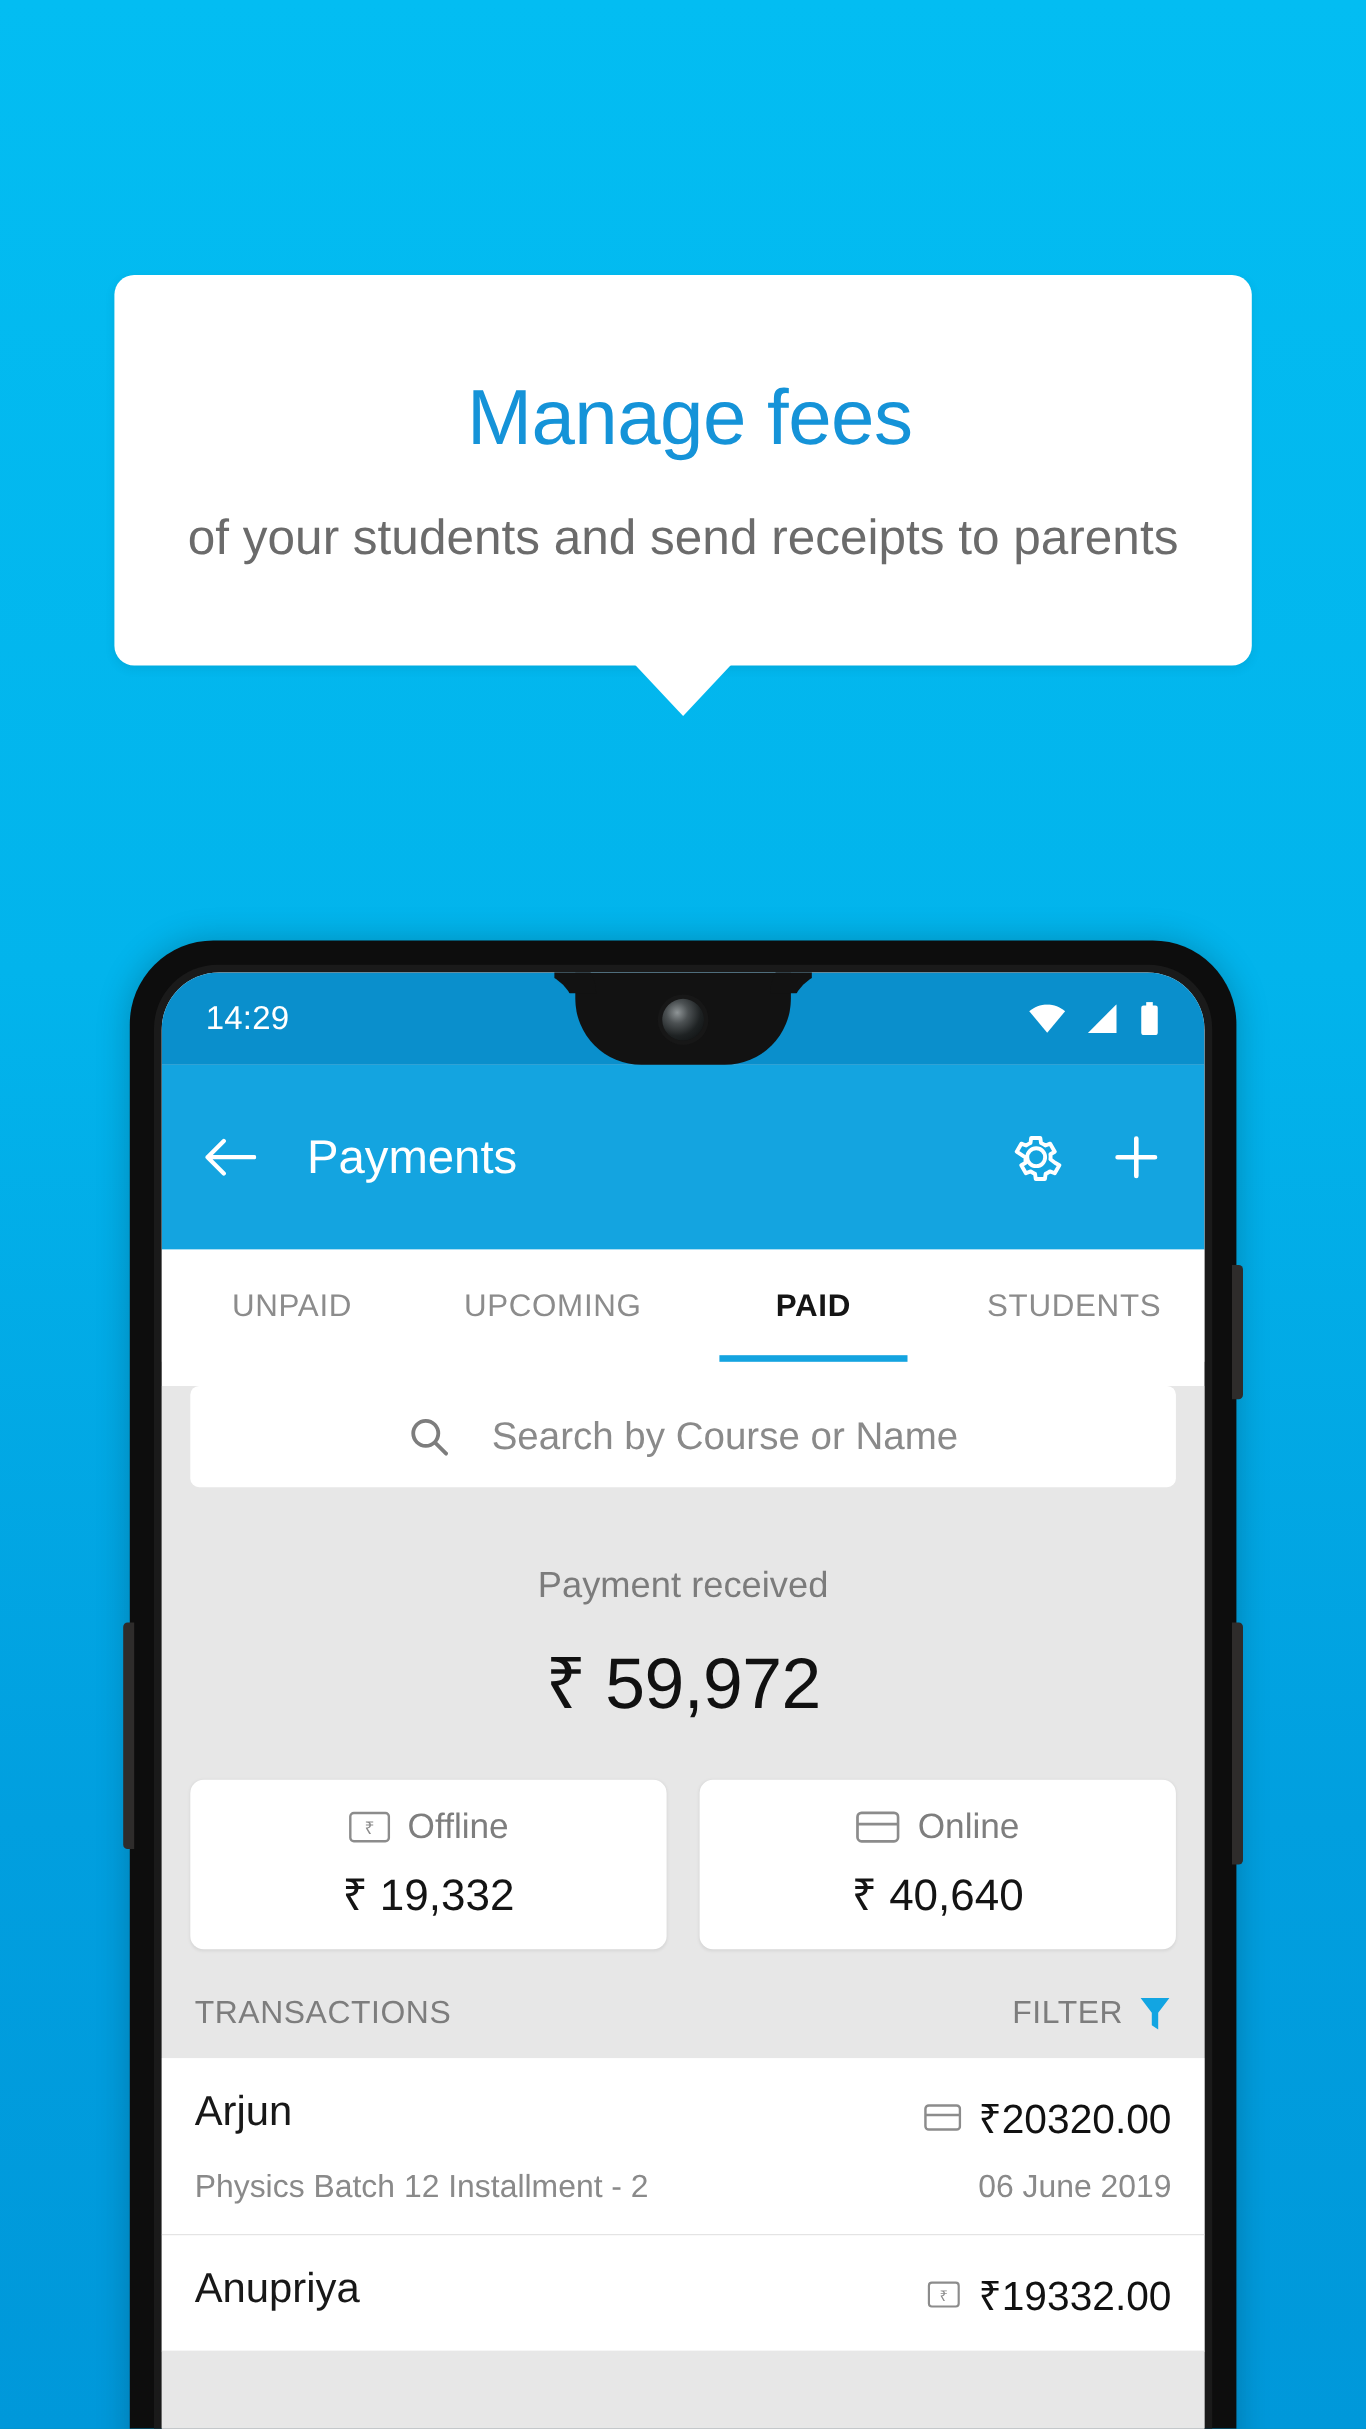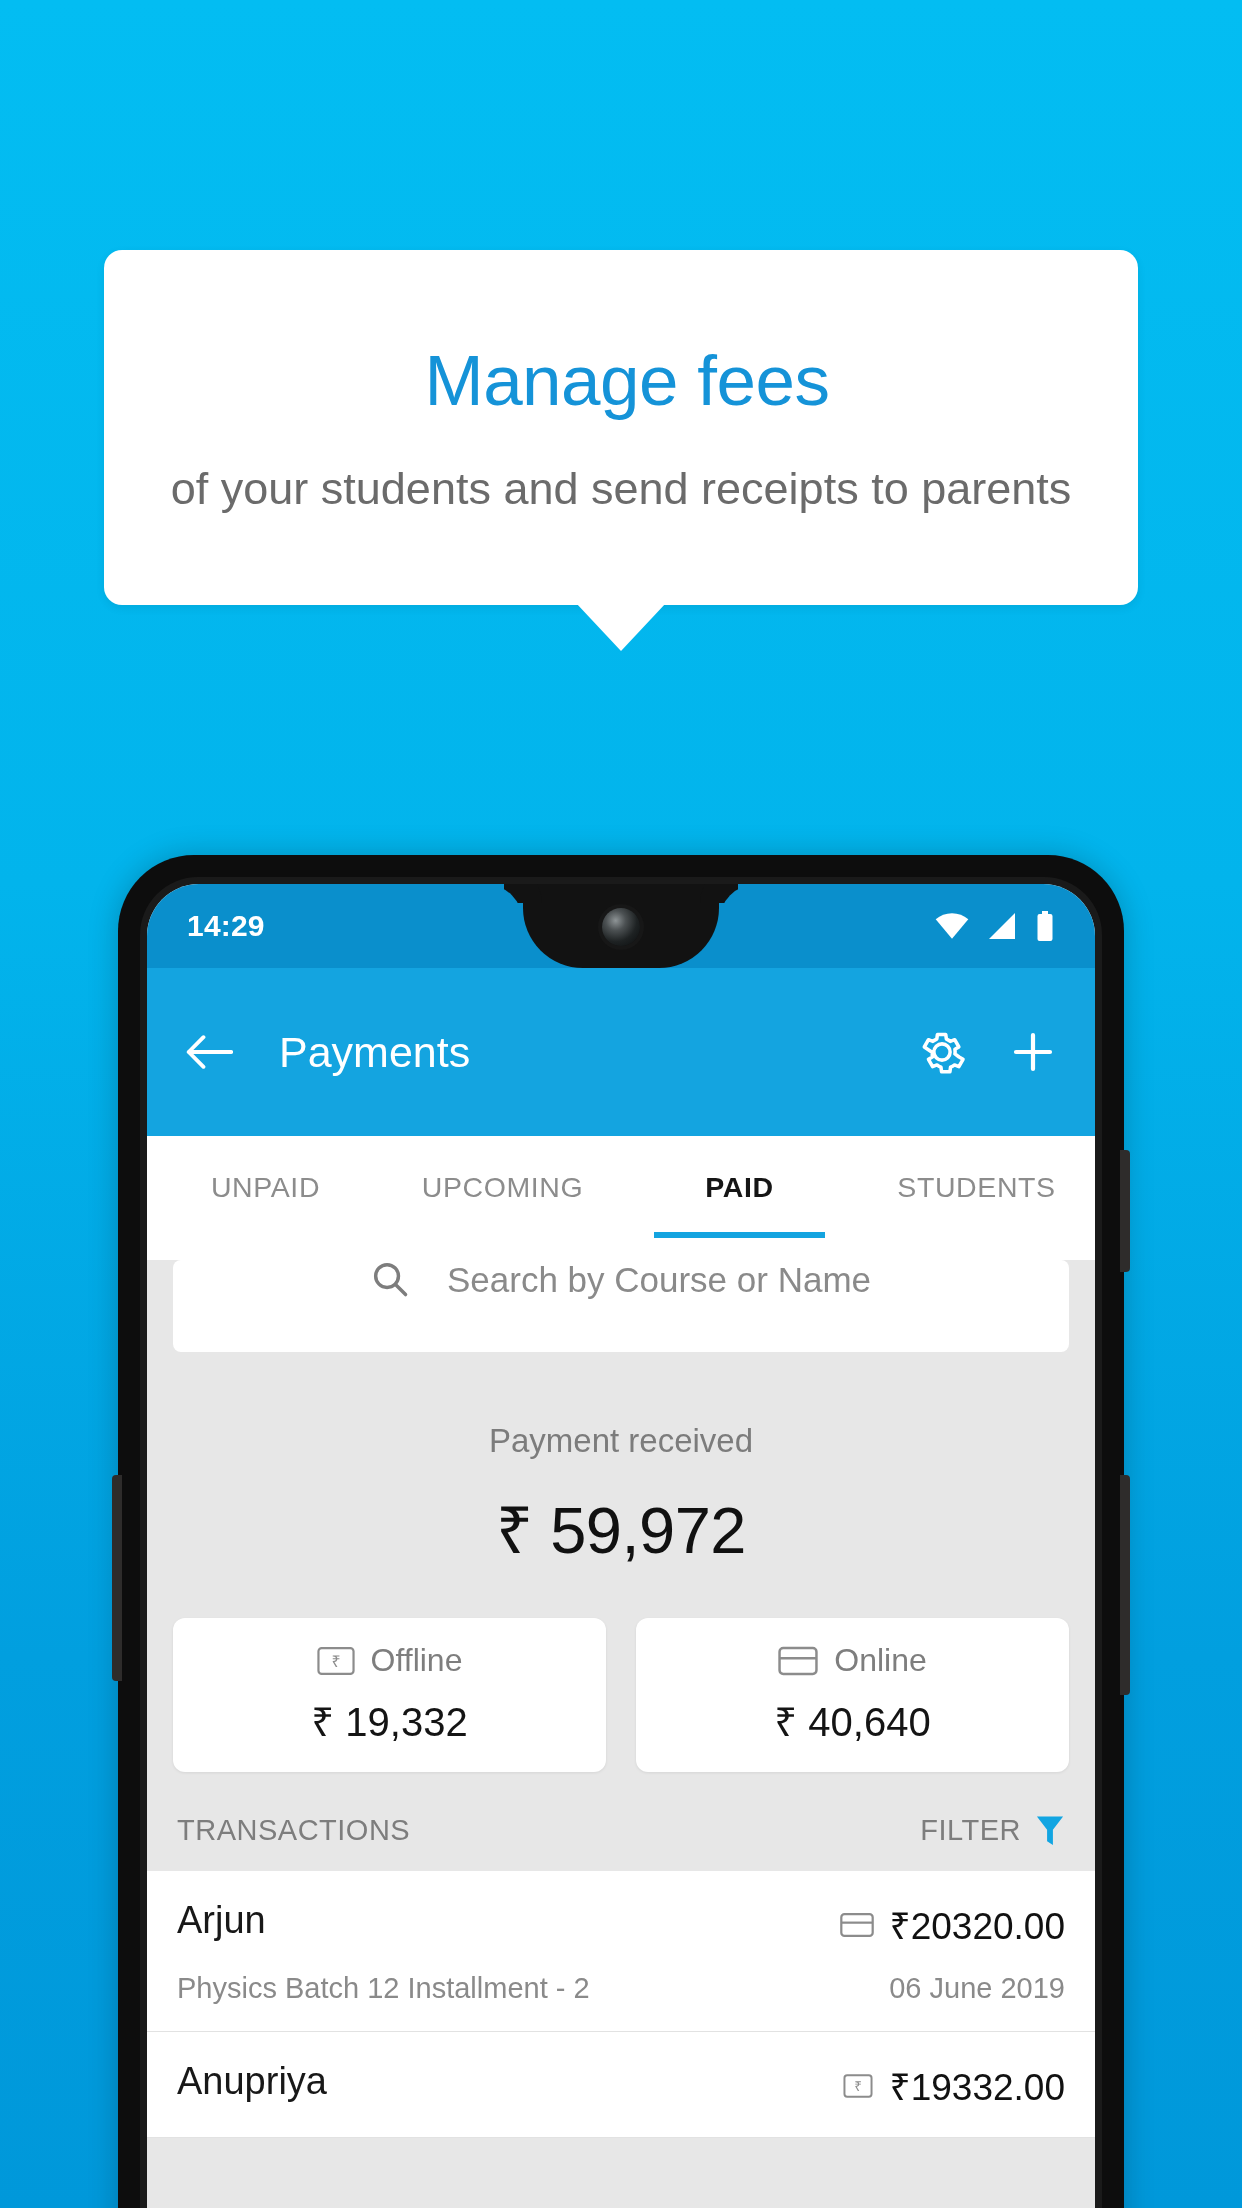--- a/index.html
+++ b/index.html
@@ -154,21 +154,21 @@
     position: relative;
     height: 84px;
     background: #0A8FCC;
     display: flex;
     align-items: center;
     padding: 0 40px;
     color: #ffffff;
     font-size: 30px;
     z-index: 2;
   }
-  #status-time { font-weight: 700; letter-spacing: 0.2px; }
+  #status-time { font-weight: 400; letter-spacing: 0.2px; }
   #status-icons {
     margin-left: auto;
     display: flex;
     align-items: center;
     gap: 18px;
   }
 
   
   #appbar {
     height: 136px;
@@ -225,21 +225,21 @@
     position: relative;
   }
 
   
   #searchbox {
     margin: 22px 26px 0 26px;
     height: 92px;
     background: #ffffff;
     border-radius: 8px;
     display: flex;
-    align-items: flex-start;
+    align-items: center;
     justify-content: center;
     gap: 38px;
   }
   #search-placeholder {
     font-size: 35px;
     color: #8A8A8A;
   }
 
   
   #summary {

